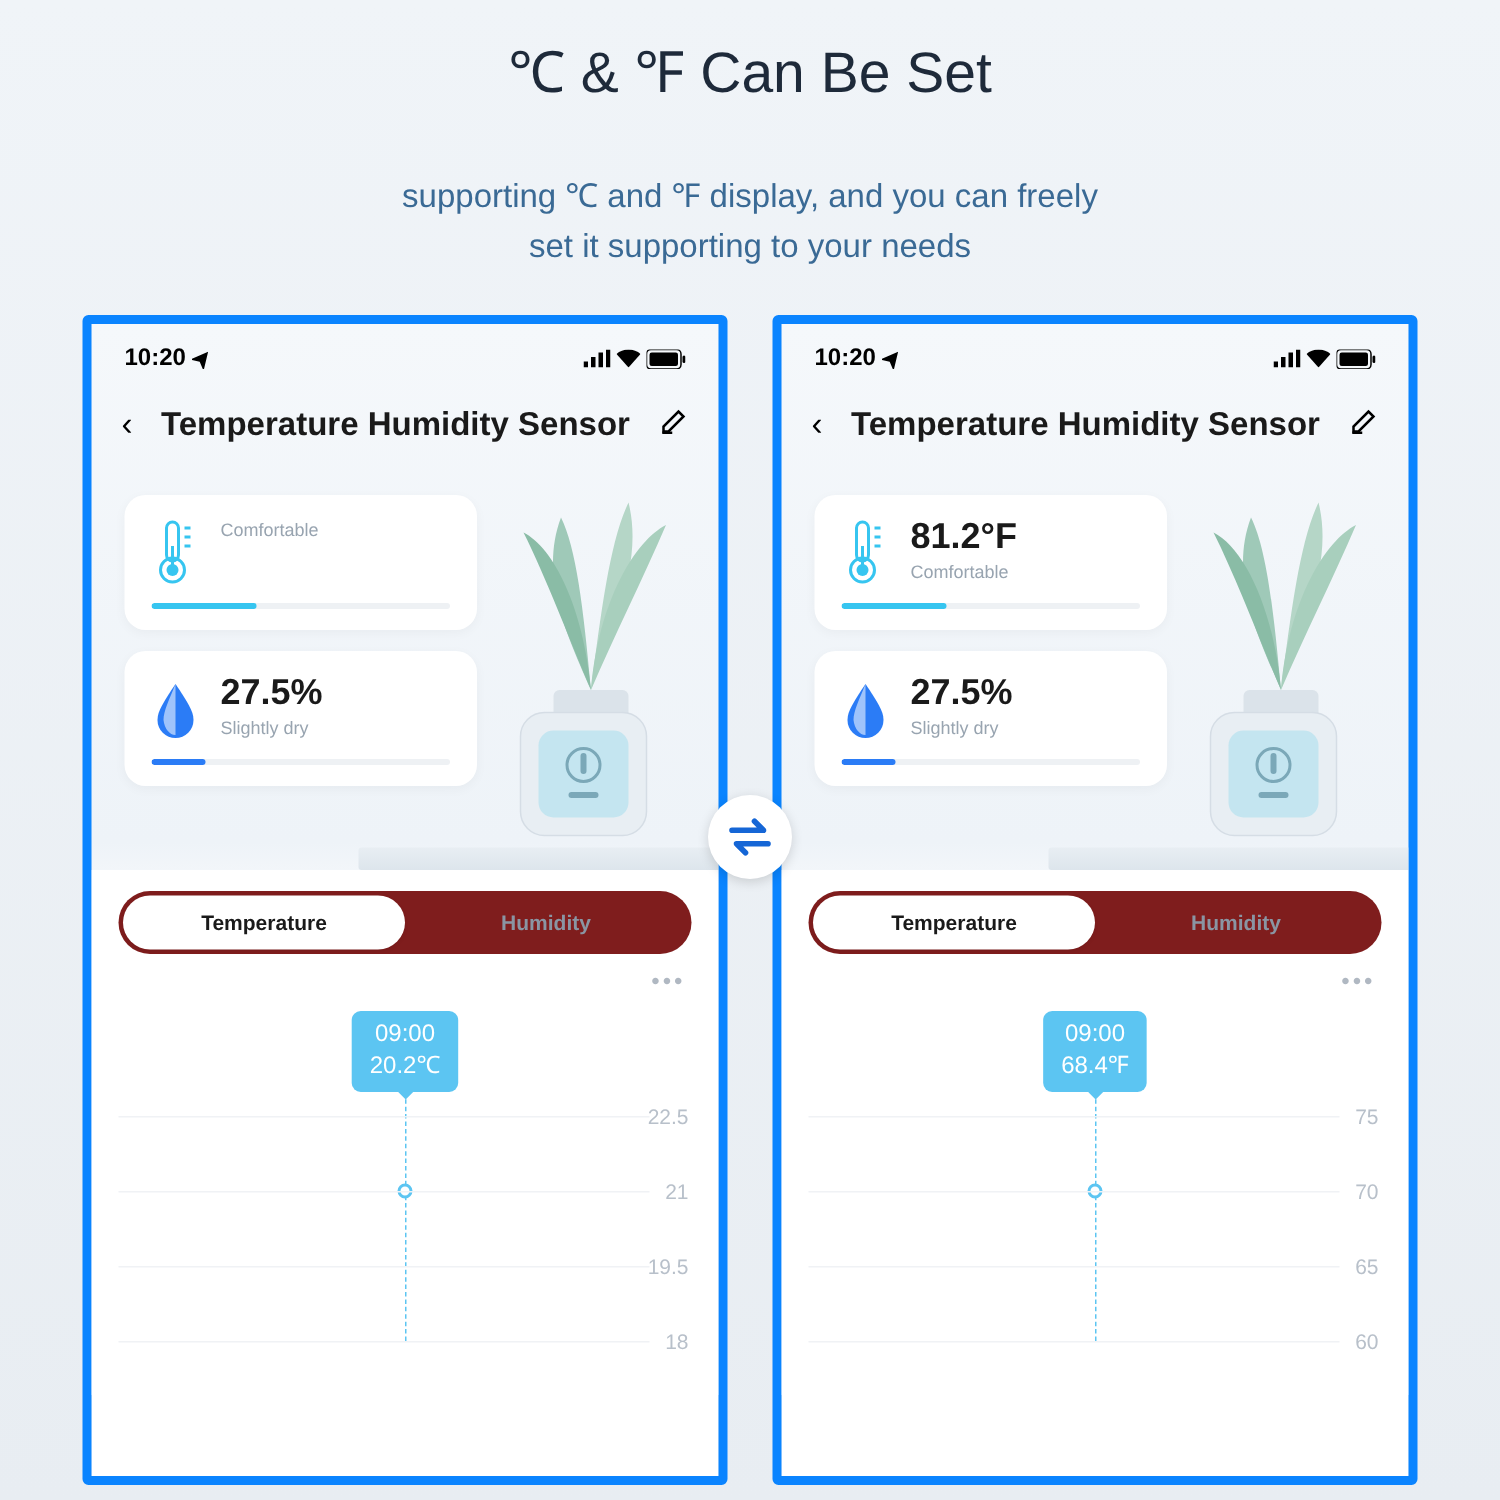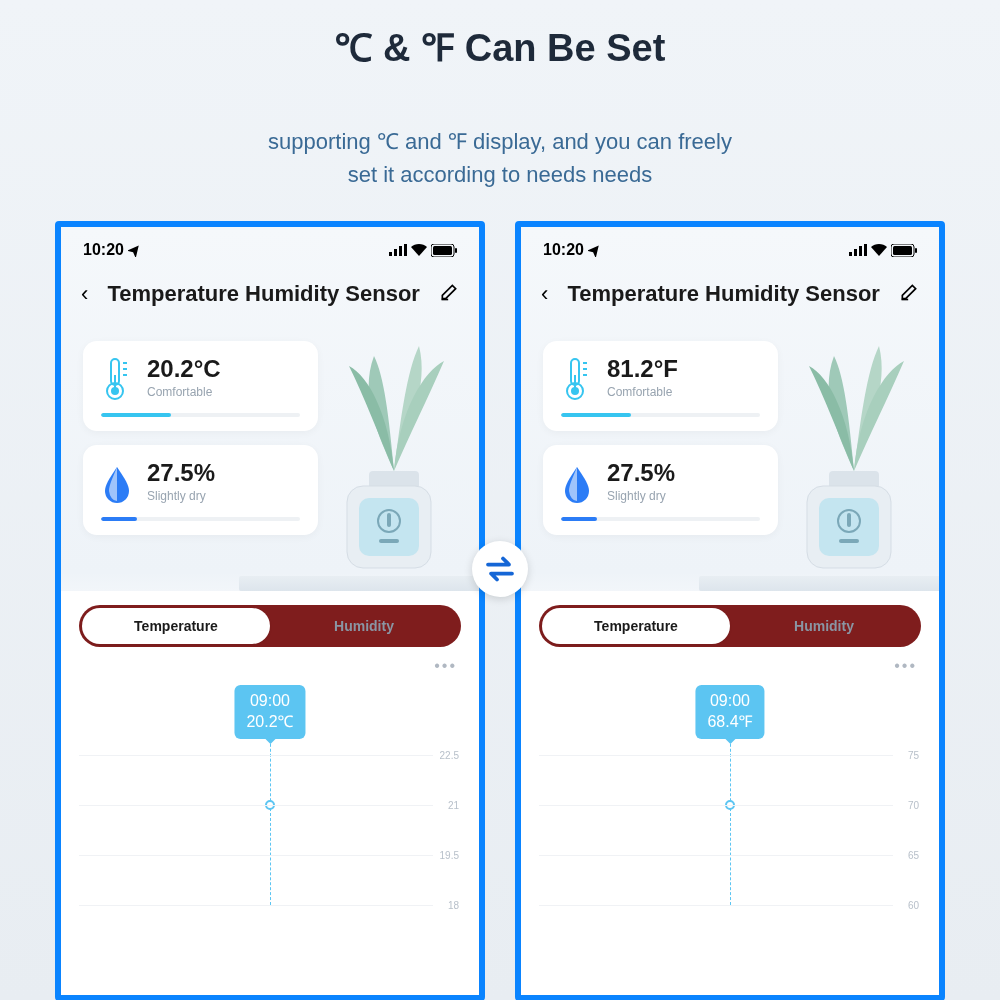--- a/index.html
+++ b/index.html
@@ -10,23 +10,23 @@
     background: linear-gradient(180deg, #f0f4f8 0%, #e8edf2 100%);
     overflow: hidden;
     position: relative;
   }
   .header-section {
     text-align: center;
     padding: 20px 60px 10px;
   }
   .main-title {
     font-size: 38px;
-    font-weight: 700;
+    font-weight: 400;
     color: #1e2a3a;
-    margin-bottom: 20px;
+    margin-bottom: 9px;
   }
   .subtitle {
     font-size: 22px;
     color: #3a6a95;
     line-height: 1.5;
     font-weight: 400;
   }
   .phones-container {
     display: flex;
     justify-content: center;
@@ -208,34 +208,34 @@
   }
   .chart-gridline {
     position: absolute;
     left: 0;
     right: 28px;
     border-top: 1px solid #f0f2f5;
   }
   .chart-ylabel {
     position: absolute;
     right: 2px;
-    font-size: 10px;
+    font-size: 14px;
     color: #b8c0ca;
     transform: translateY(-50%);
   }
 </style>
 </head>
 <body>
 
 <div class="header-section">
   <h1 class="main-title">℃ &amp; ℉ Can Be Set</h1>
   <p class="subtitle">
     <br>
     <span>supporting ℃ and ℉ display, and you can freely</span><br>
-    <span>set it according to needs needs</span>
+    <span>set it supporting to your needs</span>
   </p>
 </div>
 
 <div class="phones-container">
 
   <div class="swap-icon">
     <svg viewBox="0 0 24 24" fill="none" stroke="#1566d6" stroke-width="2.5" stroke-linecap="round" stroke-linejoin="round">
       <path d="M4 9h14l-4-4"></path>
       <path d="M20 15H6l4 4"></path>
     </svg>
@@ -303,21 +303,20 @@
                 <rect x="10" y="2" width="8" height="26" rx="4" fill="none" stroke="#36c5f0" stroke-width="2"></rect>
                 <circle cx="14" cy="34" r="8" fill="none" stroke="#36c5f0" stroke-width="2"></circle>
                 <circle cx="14" cy="34" r="4" fill="#36c5f0"></circle>
                 <rect x="13" y="18" width="2" height="14" fill="#36c5f0"></rect>
                 <line x1="22" y1="6" x2="26" y2="6" stroke="#36c5f0" stroke-width="2"></line>
                 <line x1="22" y1="12" x2="26" y2="12" stroke="#36c5f0" stroke-width="2"></line>
                 <line x1="22" y1="18" x2="26" y2="18" stroke="#36c5f0" stroke-width="2"></line>
               </svg>
           </div>
           <div class="card-text">
-            <div class="card-value">20.2°C</div>
             <div class="card-label">Comfortable</div>
           </div>
         </div>
         <div class="card-bar">
             <div class="card-bar-fill temp-fill"></div>
           </div>
       </div>
 
       <div class="info-card">
         <div class="card-row">

